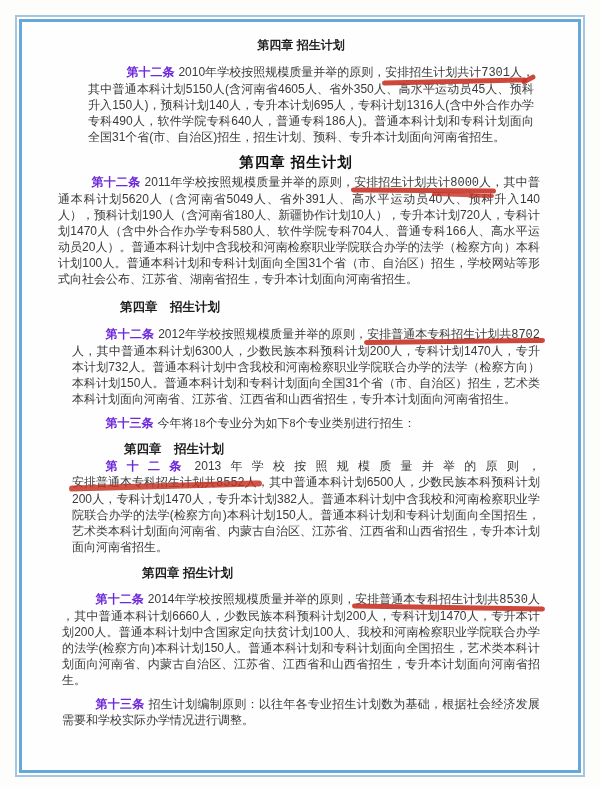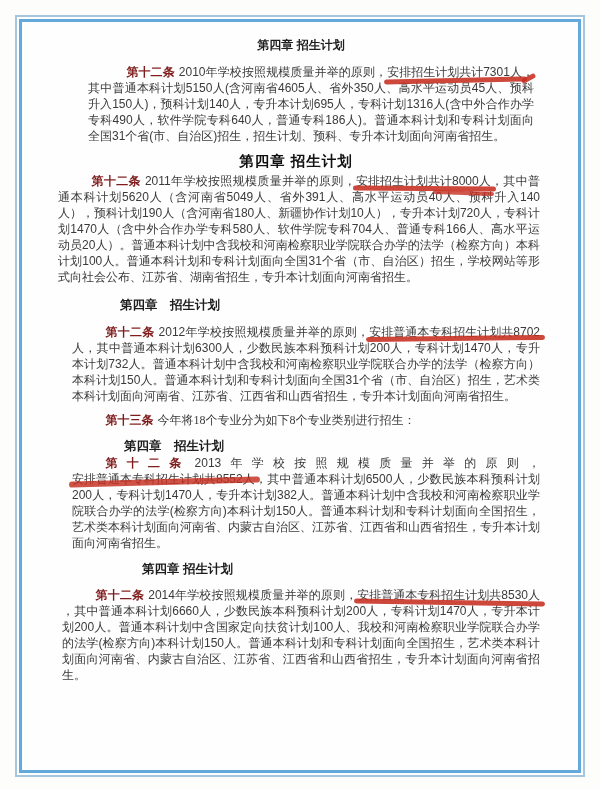--- a/index.html
+++ b/index.html
@@ -43,32 +43,32 @@
   .h-left {
     font-size: 12.5px; font-weight: 700; color: #1d1d1d;
     margin: 12px 0 10px 62px;
   }
   .h-left.x2013 { margin: 10px 0 0 66px; }
   .h-left.x2014 { margin: 10px 0 9px 84px; }
   .para {
     font-size: 12px; line-height: 16px; color: #3a3a3a;
     margin: 0; text-indent: 2.8em; text-align: justify;
   }
-  .para b { font-weight: 700; color: #7f1d1d; margin-right: 4px; }
+  .para b { font-weight: 700; color: #6d28d9; margin-right: 4px; }
   .pA1 { margin: 9px 0 0 30px; width: 446px; text-indent: 3.2em; }
   .pA2 { margin: 0 0 0 30px; width: 446px; text-indent: 3.2em; }
   .pB  { margin: 2px 4px 0 0; }
   .pC  { margin: 10px 0 0 14px; width: 468px; }
   .pCb { margin: 8px 0 0 14px; width: 468px; font-family: Liberation Serif, serif; }
   .pD  { margin: 0 0 0 14px; width: 468px; }
   .pDb { margin: 0 0 0 14px; width: 468px; }
   .pE  { margin: 8px 0 0 4px; width: 478px; }
   .pEb { margin: 8px 0 0 4px; width: 478px; }
   
-  .mk { position: relative; display: inline-block; text-indent: 0; }
+  .mk { position: relative; display: inline-block; text-indent: 0; font-family: Liberation Mono, monospace; }
   .mk::after {
     content: ""; position: absolute;
     left: -3px; right: -5px; bottom: -3px; height: 5px;
     background: #c62d20; opacity: .88; border-radius: 4px;
     transform: rotate(-1deg);
   }
   .u1::after { transform: rotate(-1.3deg); }
   .u1::before {
     content: ""; position: absolute; right: -14px; bottom: -1px;
     width: 15px; height: 5px; background: #c62d20; opacity: .88;
@@ -108,16 +108,17 @@
 
       <div class="h-left x2013">第四章　招生计划</div>
 
       <p class="para pD"><b>第十二条</b><span>2013年学校按照规模质量并举的原则，</span><span class="mk u4">安排普通本专科招生计划共8552人</span><span>，其中普通本科计划6500人，少数民族本科预科计划200人，专科计划1470人，专升本计划382人。普通本科计划中含我校和河南检察职业学院联合办学的法学(检察方向)本科计划150人。普通本科计划和专科计划面向全国招生，艺术类本科计划面向河南省、内蒙古自治区、江苏省、江西省和山西省招生，专升本计划面向河南省招生。</span></p>
 
 
       <div class="h-left x2014">第四章 招生计划</div>
 
       <p class="para pE"><b>第十二条</b><span>2014年学校按照规模质量并举的原则，</span><span class="mk u5">安排普通本专科招生计划共8530人</span><span>，其中普通本科计划6660人，少数民族本科预科计划200人，专科计划1470人，专升本计划200人。普通本科计划中含国家定向扶贫计划100人、我校和河南检察职业学院联合办学的法学(检察方向)本科计划150人。普通本科计划和专科计划面向全国招生，艺术类本科计划面向河南省、内蒙古自治区、江苏省、江西省和山西省招生，专升本计划面向河南省招生。</span></p>
 
+      <p class="para pEb"><b>第十三条</b><span>招生计划编制原则：以往年各专业招生计划数为基础，根据社会经济发展需要和学校实际办学情况进行调整。</span></p>
 
     </div>
   </div>
 </div>
 
 </body></html>

